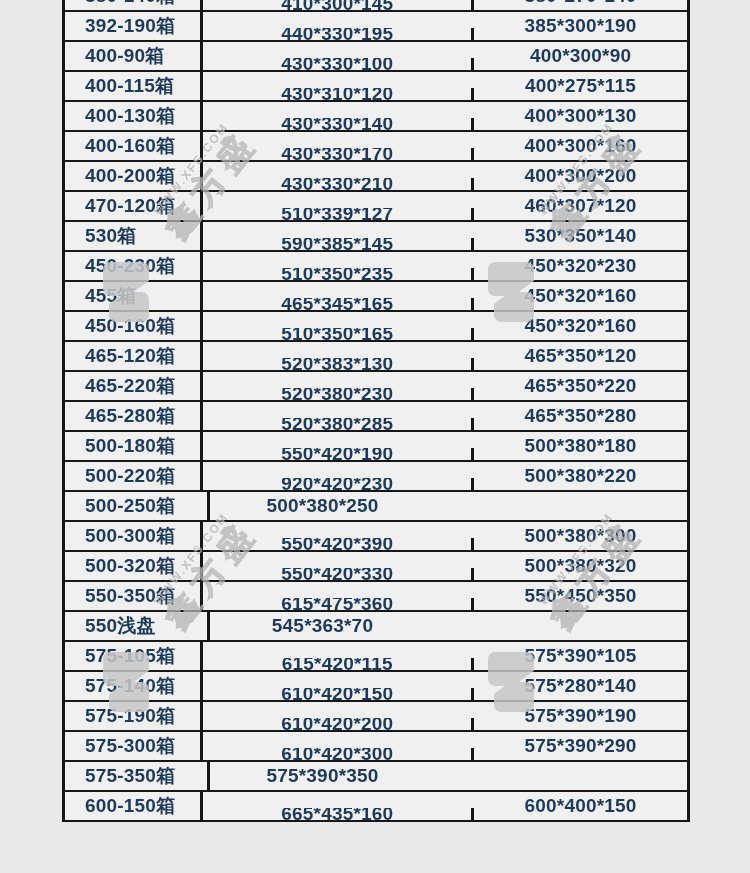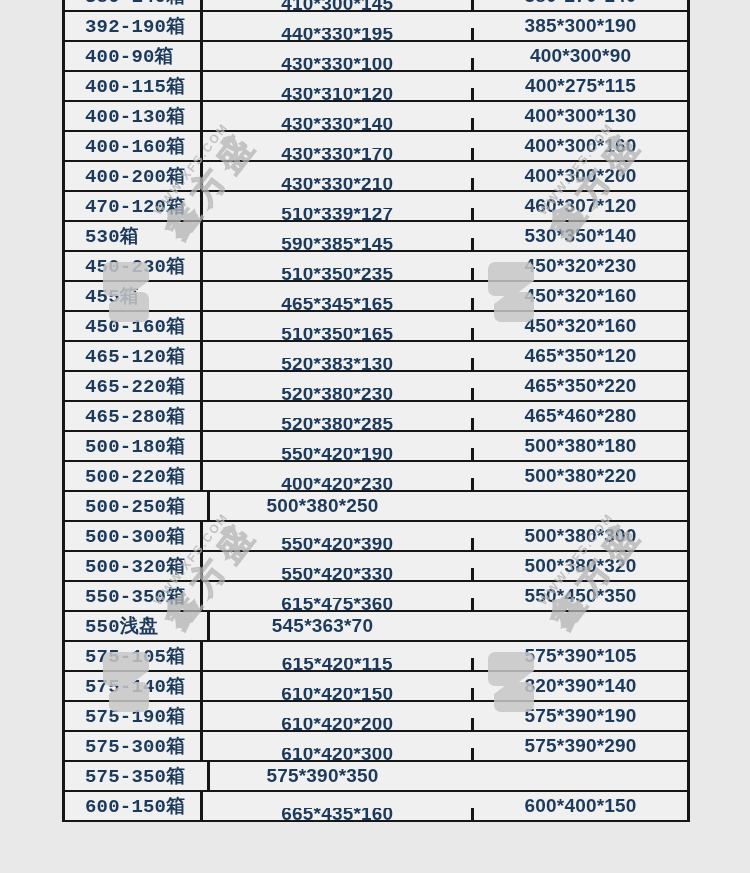--- a/index.html
+++ b/index.html
@@ -41,21 +41,20 @@
     color:var(--ink);
     letter-spacing:.2px;
     white-space:nowrap;
     overflow:hidden;
   }
   .cell.model{
     width:145px;
     justify-content:flex-start;
     padding-left:20px;
     border-right:3px solid var(--line);
-    font-family:Liberation Mono, monospace;
   }
   .cell.outer{
     width:286px;
     border-right:3px solid var(--line);
     margin-top:16px;
   }
   .cell.inner{
     width:225px;
   }
 
@@ -179,30 +178,30 @@
     <div class="cell inner">465*350*120</div>
   </div>
         <div class="row">
     <div class="cell model">465-220箱</div>
     <div class="cell outer">520*380*230</div>
     <div class="cell inner">465*350*220</div>
   </div>
         <div class="row">
     <div class="cell model">465-280箱</div>
     <div class="cell outer">520*380*285</div>
-    <div class="cell inner">465*460*280</div>
+    <div class="cell inner">465*350*280</div>
   </div>
         <div class="row">
     <div class="cell model">500-180箱</div>
     <div class="cell outer">550*420*190</div>
     <div class="cell inner">500*380*180</div>
   </div>
         <div class="row">
     <div class="cell model">500-220箱</div>
-    <div class="cell outer">400*420*230</div>
+    <div class="cell outer">920*420*230</div>
     <div class="cell inner">500*380*220</div>
   </div>
         <div class="row">
     <div class="cell model">500-250箱</div>
     <div class="cell inner">500*380*250</div>
   </div>
         <div class="row">
     <div class="cell model">500-300箱</div>
     <div class="cell outer">550*420*390</div>
     <div class="cell inner">500*380*300</div>
@@ -222,21 +221,21 @@
     <div class="cell inner">545*363*70</div>
   </div>
         <div class="row">
     <div class="cell model">575-105箱</div>
     <div class="cell outer">615*420*115</div>
     <div class="cell inner">575*390*105</div>
   </div>
         <div class="row">
     <div class="cell model">575-140箱</div>
     <div class="cell outer">610*420*150</div>
-    <div class="cell inner">820*390*140</div>
+    <div class="cell inner">575*280*140</div>
   </div>
         <div class="row">
     <div class="cell model">575-190箱</div>
     <div class="cell outer">610*420*200</div>
     <div class="cell inner">575*390*190</div>
   </div>
         <div class="row">
     <div class="cell model">575-300箱</div>
     <div class="cell outer">610*420*300</div>
     <div class="cell inner">575*390*290</div>

